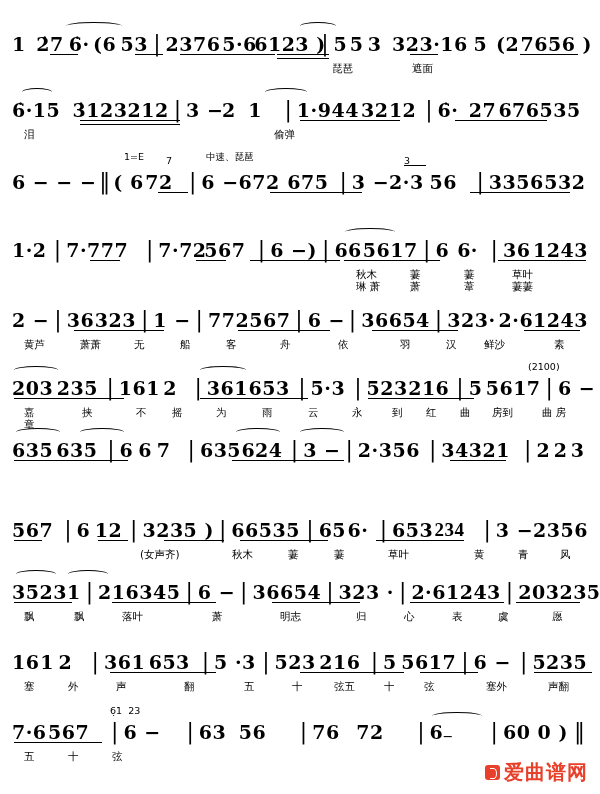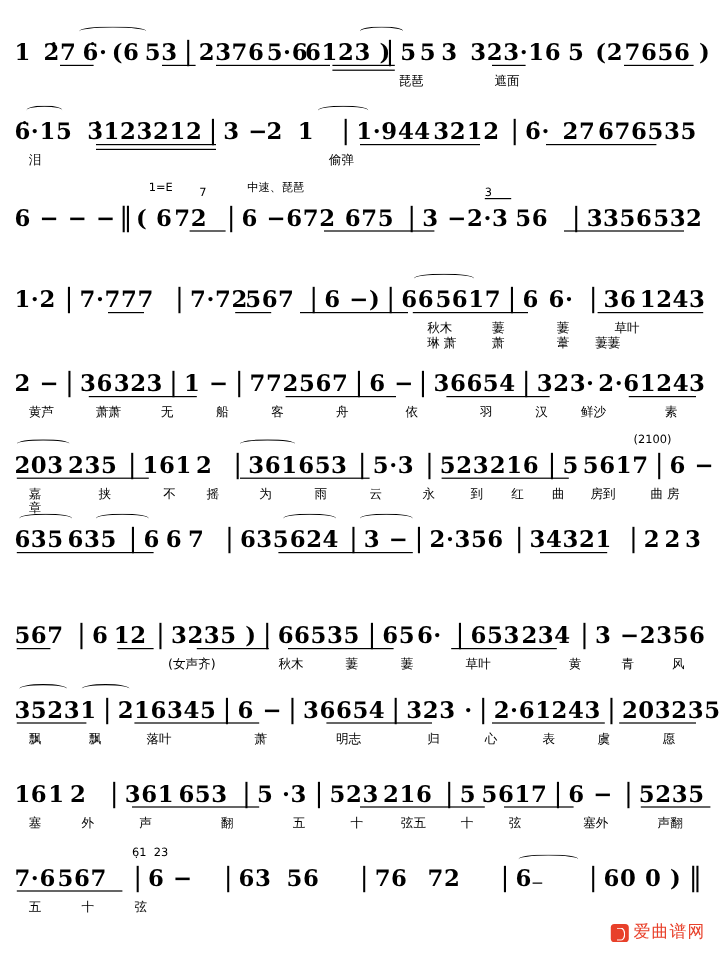--- a/index.html
+++ b/index.html
@@ -53,21 +53,21 @@
     display:flex;align-items:center;gap:4px;
   }
   .logo .mk{
     width:15px;height:15px;background:#e8402a;border-radius:3px;
     position:relative;
   }
   .logo .mk:after{
     content:"";position:absolute;left:4.5px;top:3px;width:6px;height:9px;
     border:1.6px solid #fff;border-radius:0 50% 50% 0;border-left:none;
   }
-  .logo .tx{color:#e8402a;font-size:14px;font-weight:400;letter-spacing:1px;}
+  .logo .tx{color:#e8402a;font-size:20px;font-weight:700;letter-spacing:1px;}
 </style>
 </head>
 <body>
 
 <div class="sheet">
 
   <div class="line" style="top:34px;">
     <span class="n cell" style="width:30px;">1</span>
     <span class="n cell" style="width:40px;">2̇7</span>
     <span class="n cell" style="width:30px;">6̇·</span>
@@ -185,21 +185,21 @@
   <div class="lyrow" style="top:268px;">
     <span style="left:344px;">秋木</span>
       <span style="left:398px;">萋</span>
     <span style="left:452px;">萋</span>
       <span style="left:500px;">草叶</span>
   </div>
   <div class="lyrow" style="top:280px;">
     <span style="left:344px;">琳 萧</span>
       <span style="left:398px;">萧</span>
     <span style="left:452px;">葦</span>
-      <span style="left:484px;">萋萋</span>
+      <span style="left:500px;">萋萋</span>
   </div>
   <div class="slur" style="left:345px;top:228px;width:50px;"></div>
   <div class="beam" style="left:90px;top:260px;width:30px;"></div>
   <div class="beam" style="left:196px;top:260px;width:30px;"></div>
   <div class="beam" style="left:250px;top:260px;width:90px;"></div>
   <div class="beam" style="left:344px;top:260px;width:96px;"></div>
   <div class="beam" style="left:498px;top:260px;width:88px;"></div>
 
   <div class="line" style="top:310px;">
     <span class="n cell" style="width:48px;">2&nbsp;−</span>
@@ -324,21 +324,21 @@
     <span class="n cell" style="width:34px;">32</span>
     <span class="n cell" style="width:52px;">35&nbsp;)</span>
     <span class="bar">|</span>
     <span class="n cell" style="width:34px;">66</span>
     <span class="n cell" style="width:56px;">535</span>
     <span class="bar">|</span>
     <span class="n cell" style="width:38px;">65</span>
     <span class="n cell" style="width:36px;">6·</span>
     <span class="bar">|</span>
     <span class="n cell" style="width:56px;">653</span>
-    <span class="n cell" style="width:58px;">234</span>
+    <span class="n cell" style="width:58px;font-family:Liberation Serif, serif;">234</span>
     <span class="bar">|</span>
     <span class="n cell" style="width:44px;">3&nbsp;−</span>
     <span class="n cell" style="width:34px;">23</span>
     <span class="n cell" style="width:34px;">56</span>
   </div>
   <div class="lyrow" style="top:548px;">
     <span style="left:128px;">(女声齐)</span>
       <span style="left:220px;">秋木</span>
     <span style="left:276px;">萋</span>
       <span style="left:322px;">萋</span>

